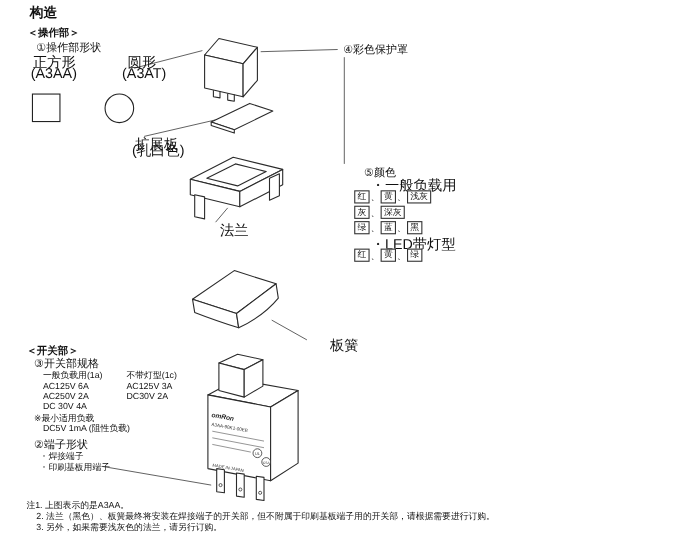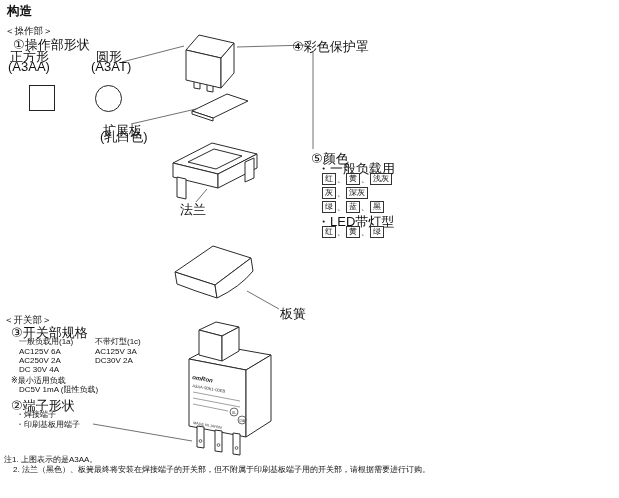--- a/index.html
+++ b/index.html
@@ -1,21 +1,21 @@
 <!DOCTYPE html>
 <html><head>
 <meta charset="utf-8">
 <style>
   * { margin:0; padding:0; box-sizing:border-box; }
   body { background:#fff; font-family:"Liberation Sans","DejaVu Sans",sans-serif; color:#111; }
   #stage { position:relative; width:619px; height:498px; background:#fff; overflow:hidden; }
-  .t { position:absolute; white-space:nowrap; line-height:1.15; }
+  .t { position:absolute; white-space:nowrap; line-height:1.15;margin-left:20px; }
   .fs12b { font-size:12.5px; font-weight:bold; }
-  .fs95b { font-size:9.5px; font-weight:normal; }
-  .fs9  { font-size:13px; }
+  .fs95b { font-size:9.5px; font-weight:bold; }
+  .fs9  { font-size:10px; }
   .fs85 { font-size:13px; }
   .fs8  { font-size:8px; }
   .note { font-size:8px;text-align:right; }
   .sq { position:absolute; left:29px; top:85px; width:26px; height:26px; border:1px solid #222; background:#fff; }
   .ci { position:absolute; left:95px; top:85px; width:27px; height:27px; border:1px solid #222; border-radius:50%; background:#fff; }
   .chip-row { position:absolute; display:flex; align-items:center; font-size:8px; white-space:nowrap; }
   .chip { display:inline-block; border:1px solid #333; padding:0 2px; line-height:10px; background:#fff; }
   .sep { margin:0 1px; }
   svg.draw { position:absolute; left:0; top:0; }
 </style>
@@ -157,14 +157,15 @@
   <div class="t fs8" style="left:95px;top:356px">DC30V 2A</div>
   <div class="t fs8" style="left:19px;top:365px">DC 30V 4A</div>
   <div class="t fs8" style="left:11px;top:376px">※最小适用负载</div>
   <div class="t fs8" style="left:19px;top:385px">DC5V 1mA (阻性负载)</div>
   <div class="t fs9" style="left:11px;top:399px">②端子形状</div>
   <div class="t fs8" style="left:16px;top:410px">・焊接端子</div>
   <div class="t fs8" style="left:16px;top:420px">・印刷基板用端子</div>
 
   <div class="t note" style="left:4px;top:455px">注1. 上图表示的是A3AA。</div>
   <div class="t note" style="left:13px;top:465px">2. 法兰（黑色）、板簧最终将安装在焊接端子的开关部，但不附属于印刷基板端子用的开关部，请根据需要进行订购。</div>
+  <div class="t note" style="left:13px;top:475px">3. 另外，如果需要浅灰色的法兰，请另行订购。</div>
 
 </div>
 
 </body></html>

